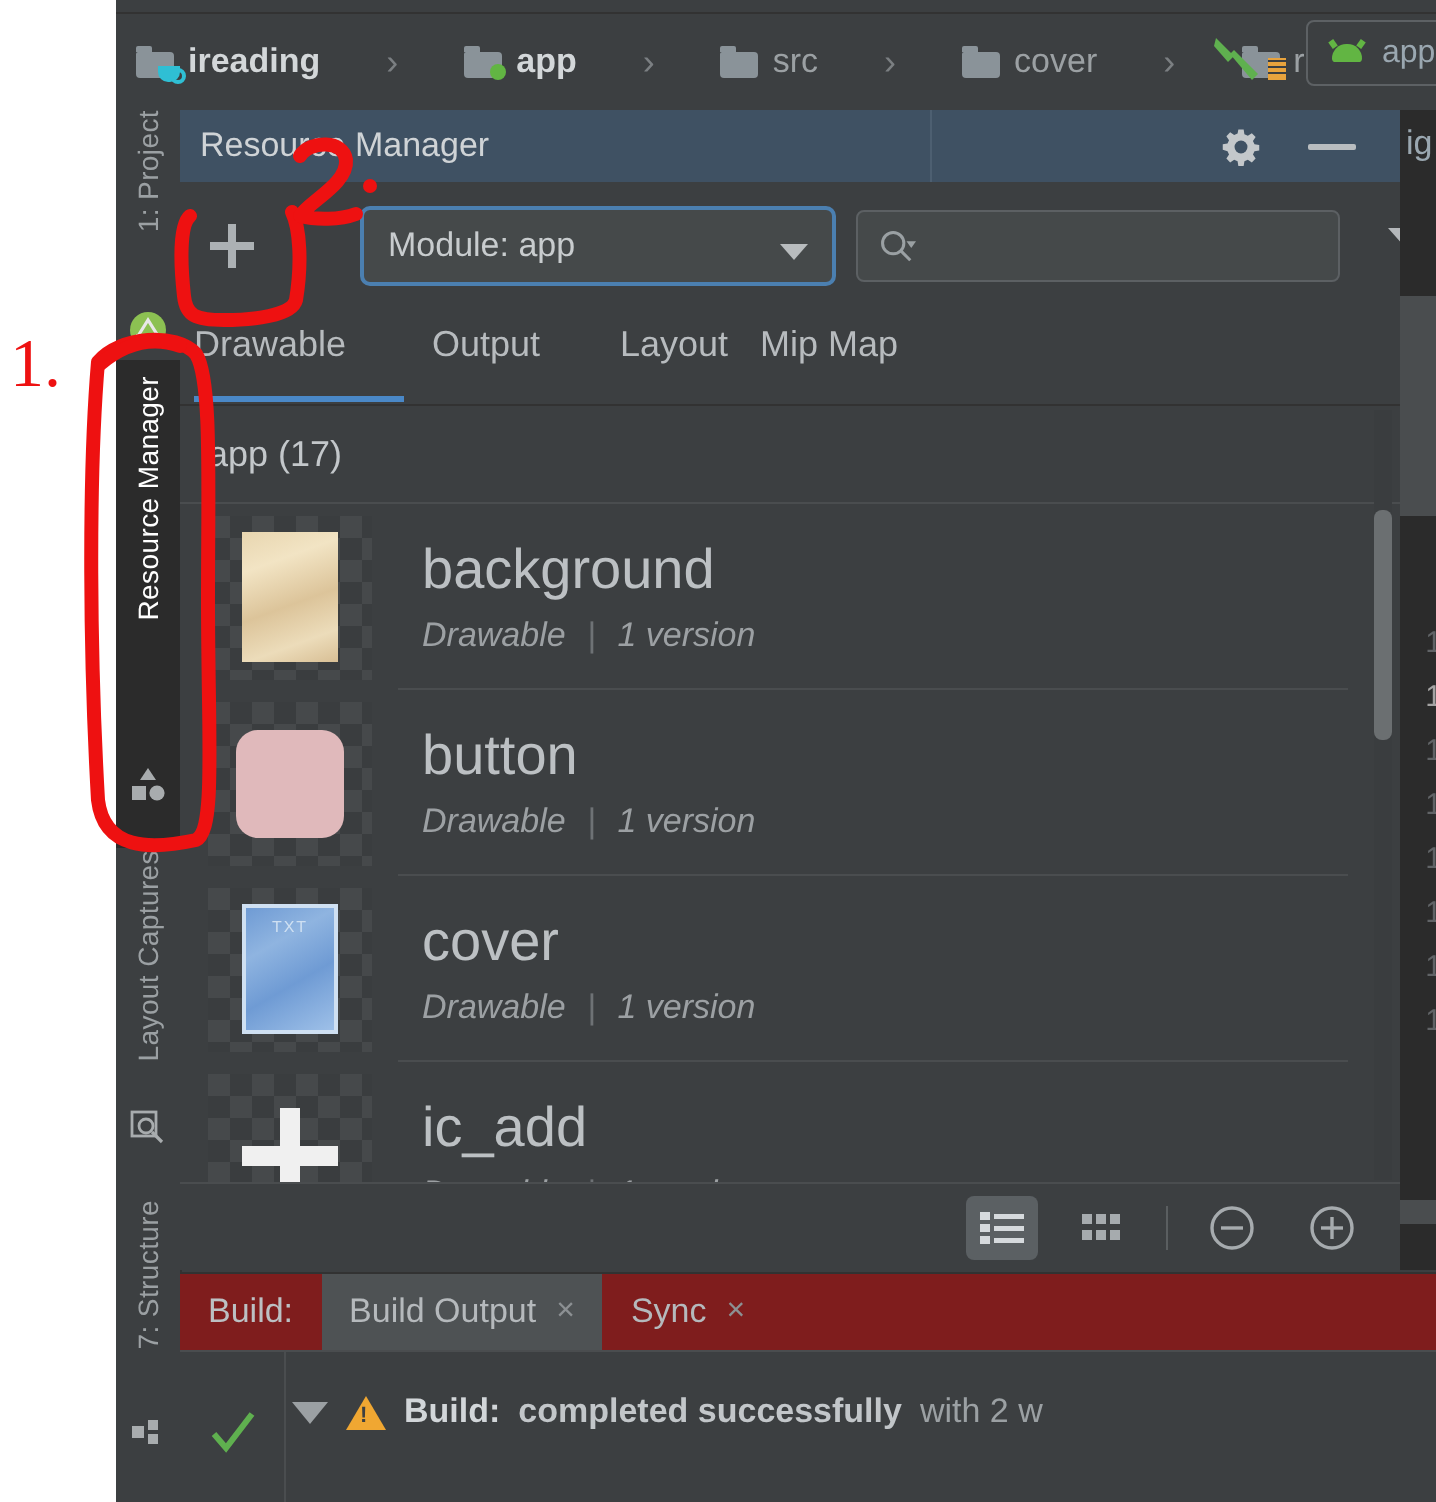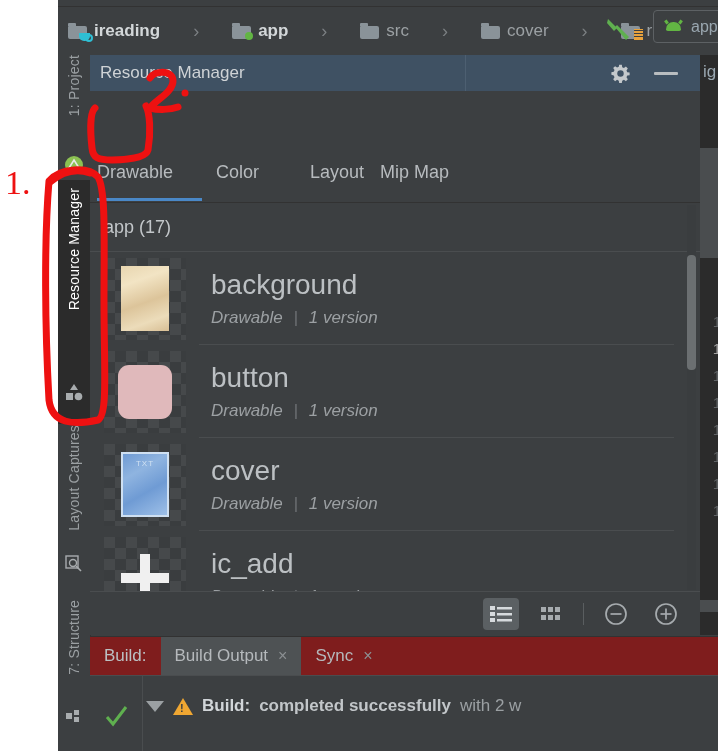--- a/index.html
+++ b/index.html
@@ -483,24 +483,46 @@
         <span class="rm-title">Resource Manager</span>
         <div class="rm-header-divider"></div>
         <svg class="gear-ico" viewBox="0 0 20 20">
           <path d="M10 6.4a3.6 3.6 0 100 7.2 3.6 3.6 0 000-7.2zm0 5.4a1.8 1.8 0 110-3.6 1.8 1.8 0 010 3.6z" fill="#c4c8cb"></path>
           <path d="M8.6 0.8h2.8l.4 2.5 1.8.8 2.1-1.4 2 2-1.4 2.1.8 1.8 2.5.4v2.8l-2.5.4-.8 1.8 1.4 2.1-2 2-2.1-1.4-1.8.8-.4 2.5H8.6l-.4-2.5-1.8-.8-2.1 1.4-2-2 1.4-2.1-.8-1.8L0.4 11.4V8.6l2.5-.4.8-1.8L2.3 4.3l2-2 2.1 1.4 1.8-.8z" fill="#c4c8cb"></path>
           <circle cx="10" cy="10" r="3.4" fill="#3f5163"></circle>
         </svg>
         <div class="minus-ico"></div>
       </div>
 
+      <div class="rm-toolbar">
+        <div class="plus-btn">
+          <span class="plus-glyph"></span>
+        </div>
+
+        <div class="module-combo">
+          <span>Module: app</span>
+          <span class="combo-arrow"></span>
+        </div>
+
+        <div class="search-box">
+          <svg class="search-glyph" viewBox="0 0 20 20">
+            <circle cx="8" cy="8" r="5.6" fill="none" stroke="#9aa0a3" stroke-width="1.6"></circle>
+            <line x1="12.2" y1="12.2" x2="17" y2="17" stroke="#9aa0a3" stroke-width="1.6"></line>
+            <path d="M15 7 l5 0 l-2.5 3.5 z" fill="#9aa0a3"></path>
+          </svg>
+        </div>
+
+        <svg class="filter-ico" width="24" height="24" viewBox="0 0 24 24">
+          <path d="M2 3 L22 3 L14 12 L14 21 L10 18 L10 12 Z" fill="#b4b8bb"></path>
+        </svg>
+      </div>
 
       <div class="rm-tabs">
         <div class="rm-tab" style="left:7px;"><span>Drawable</span></div>
-        <div class="rm-tab" style="left:126px;"><span>Color</span></div>
+        <div class="rm-tab" style="left:126px;"><span>Output</span></div>
         <div class="rm-tab" style="left:220px;"><span>Layout</span></div>
         <div class="rm-tab" style="left:290px;"><span>Mip Map</span></div>
         <div class="tab-underline"></div>
       </div>
 
       <div class="group-hdr">
         <span>app (17)</span>
       </div>
 
       <div class="rm-scroll-track"></div>

